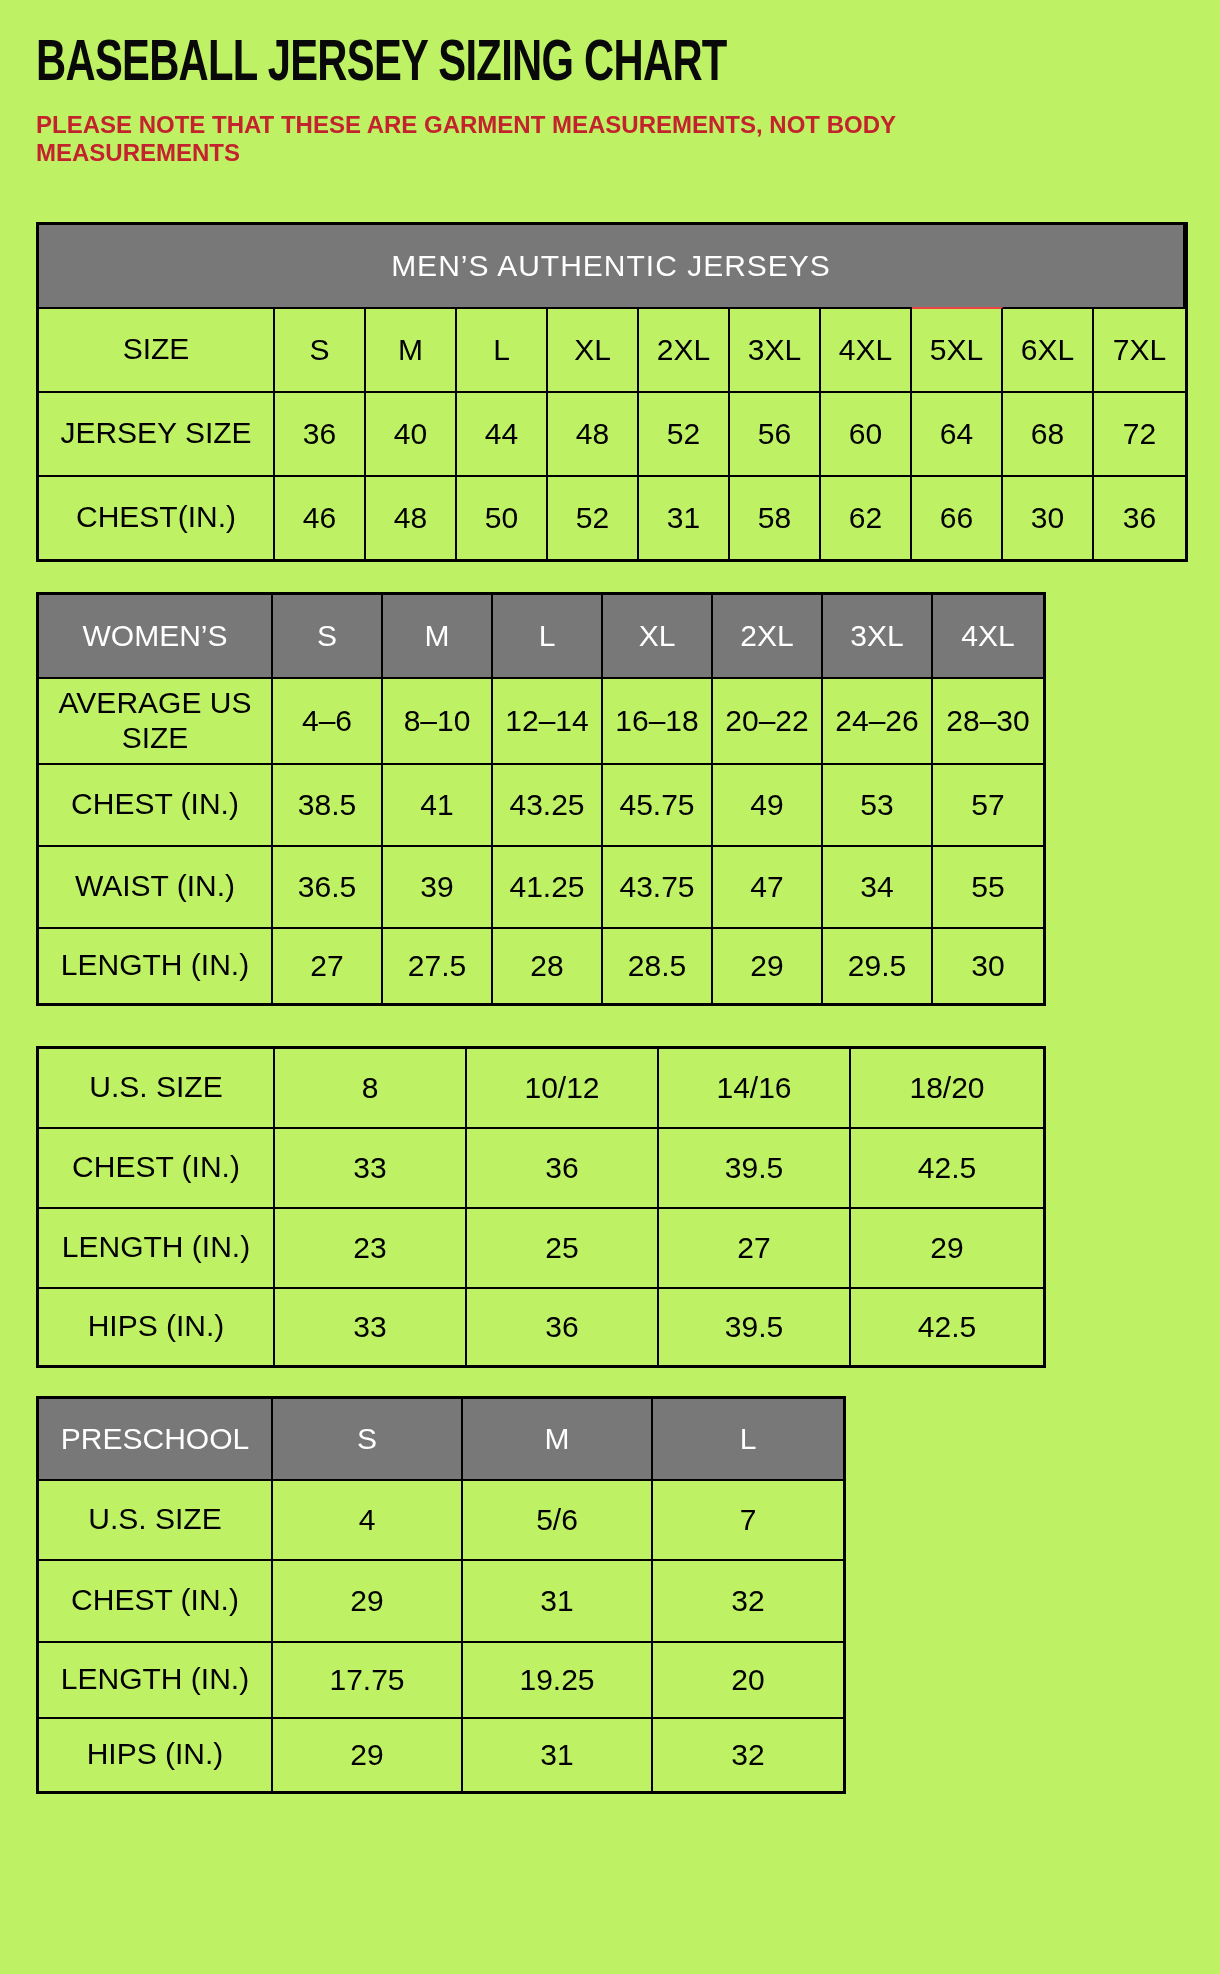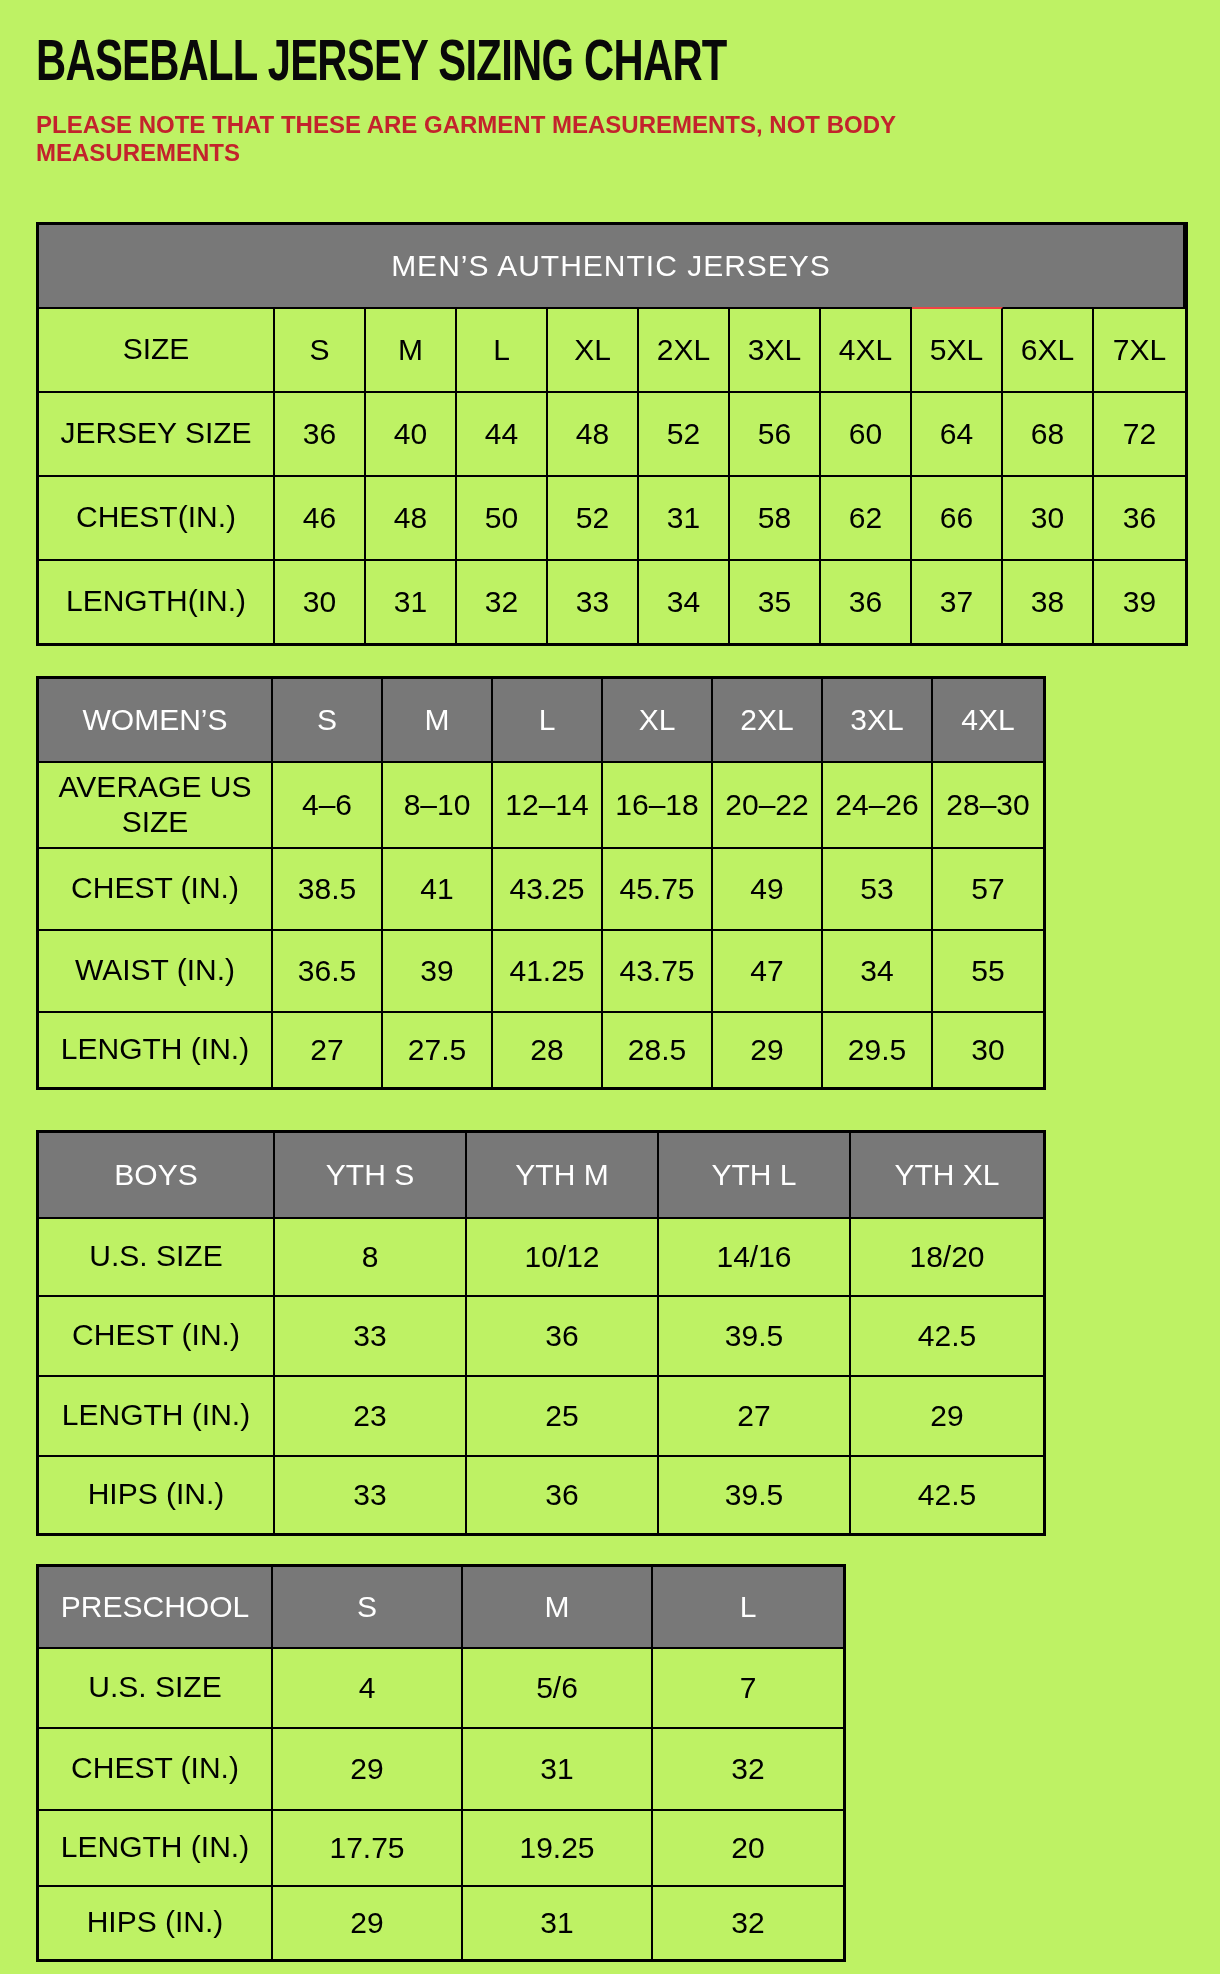--- a/index.html
+++ b/index.html
@@ -128,33 +128,20 @@
       <td>48</td>
       <td>50</td>
       <td>52</td>
       <td>31</td>
       <td>58</td>
       <td>62</td>
       <td>66</td>
       <td>30</td>
       <td class="last">36</td>
     </tr>
-    <tr style="height:84px">
-      <td class="lbl">LENGTH(IN.)</td>
-      <td>30</td>
-      <td>31</td>
-      <td>32</td>
-      <td>33</td>
-      <td>34</td>
-      <td>35</td>
-      <td>36</td>
-      <td>37</td>
-      <td>38</td>
-      <td class="last">39</td>
-    </tr>
   </tbody>
     </table>
 
   <div class="gap-womens"></div>
 
   <table class="tbl">
     <colgroup>
       <col style="width:234px">
         <col style="width:110px">
         <col style="width:110px">
@@ -222,27 +209,20 @@
 
   <table class="tbl">
     <colgroup>
       <col style="width:236px">
         <col style="width:192px">
         <col style="width:192px">
         <col style="width:192px">
         <col style="width:192px">
     </colgroup>
     <tbody>
-        <tr style="height:84px">
-      <td class="gray">BOYS</td>
-      <td class="gray">YTH S</td>
-      <td class="gray">YTH M</td>
-      <td class="gray">YTH L</td>
-      <td class="gray last">YTH XL</td>
-    </tr>
     <tr style="height:78px">
       <td class="lbl">U.S. SIZE</td>
       <td>8</td>
       <td>10/12</td>
       <td>14/16</td>
       <td class="last">18/20</td>
     </tr>
     <tr style="height:80px">
       <td class="lbl">CHEST (IN.)</td>
       <td>33</td>

